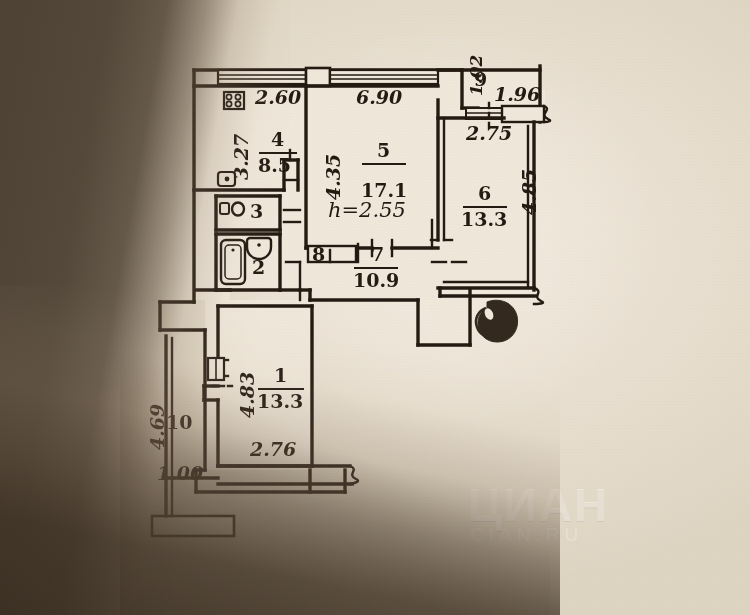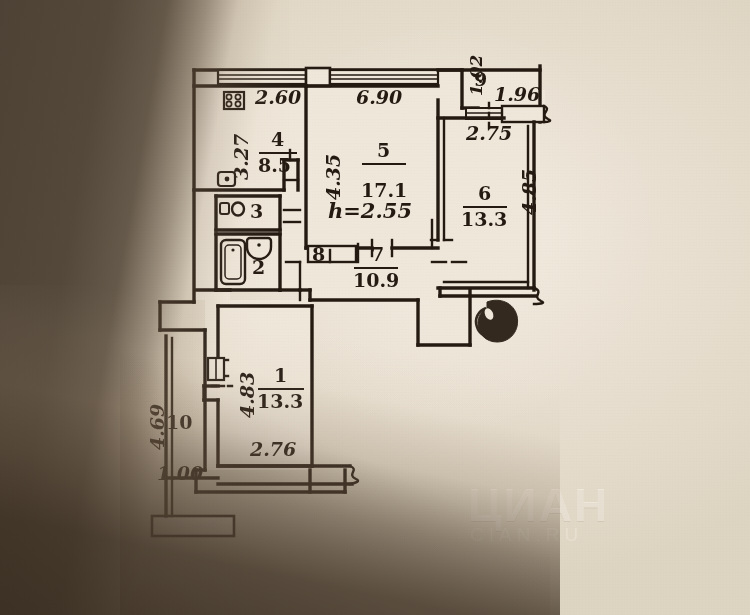--- a/index.html
+++ b/index.html
@@ -85,21 +85,21 @@
     position:absolute;
     font-family:"DejaVu Serif", serif;
     color:#241a12;
     white-space:nowrap;
     user-select:none;
   }
   .rn{ font-weight:700; font-size:19px; }          
   .ra{ font-weight:700; font-size:19px; }          
   .dim{ font-style:italic; font-weight:700; font-size:19px; }
   .dim-s{ font-style:italic; font-weight:700; font-size:17px; }
-  .hgt{ font-style:italic; font-weight:700; font-size:21px; }
+  .hgt{ font-style:italic; font-weight:400; font-size:21px; }
   .rule{
     position:absolute;height:2.4px;background:#241a12;
   }
   .rot90{ transform:rotate(-90deg); transform-origin:left top; }
 </style>
 </head>
 <body>
 
 <div id="stage">
 

